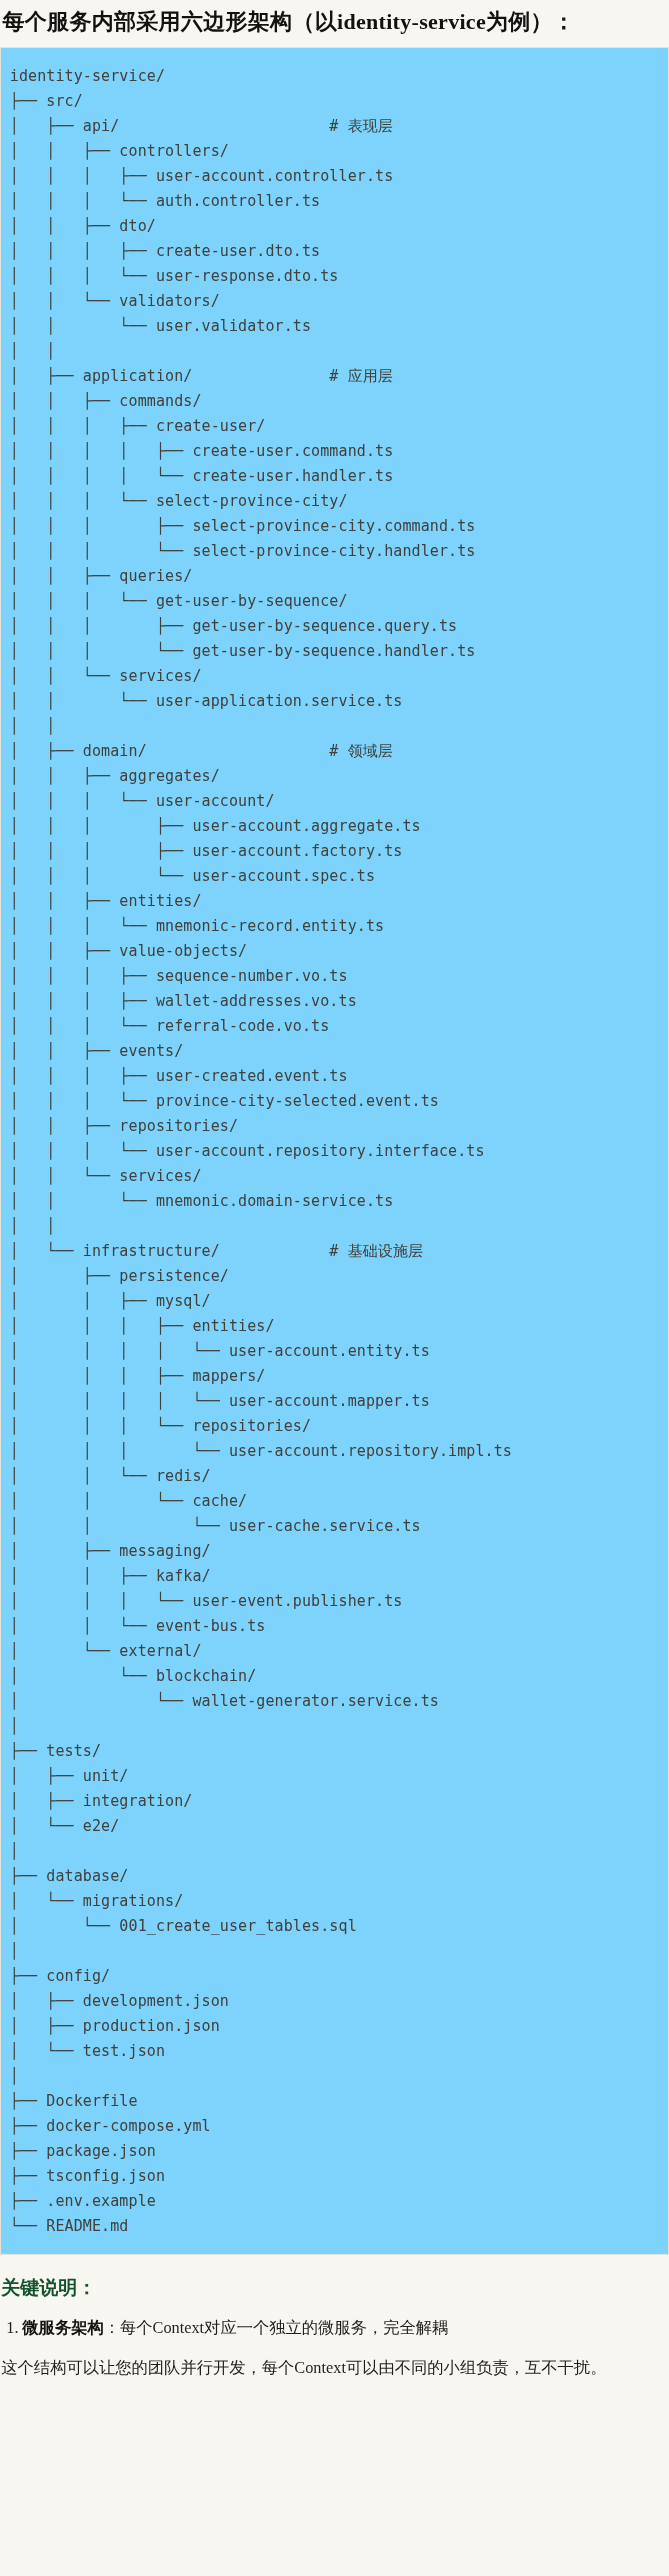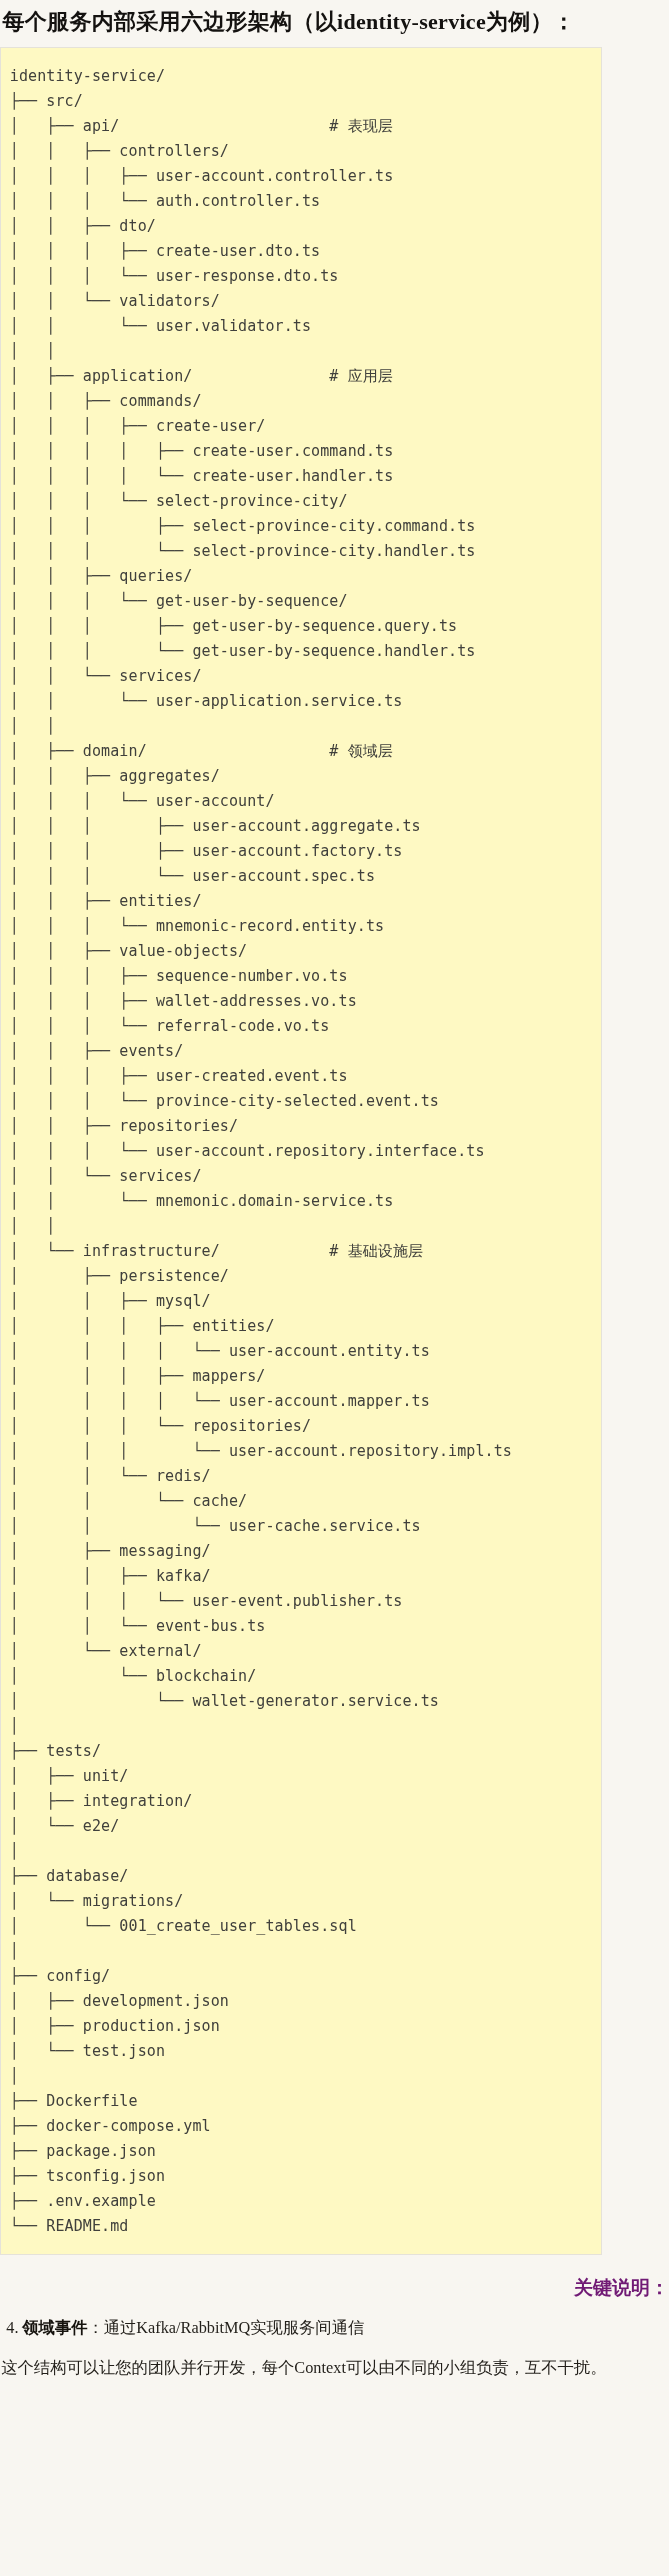--- a/index.html
+++ b/index.html
@@ -16,44 +16,43 @@
     font-weight: 700;
     font-size: 22px;
     line-height: 25px;
     letter-spacing: 0.3px;
     color: #141210;
     margin: 8.8px 0 0 2.5px;
     white-space: nowrap;
   }
   .code-block {
     margin-top: 13px;
-    background: #fef9c3;
+    background: #7dd3fc;
     border: 0.6px solid #e5e2d9;
     padding: 16.3px 5px 15px 8.8px;
     box-sizing: border-box;
-    width: 602px;
+    width: 669px;
     overflow: hidden;
   }
   .code-block pre {
     margin: 0;
     font-family: "DejaVu Sans Mono", monospace;
     font-size: 15px;
     line-height: 25px;
     letter-spacing: 0.1px;
     color: #40403c;
     white-space: pre;
   }
   .notes-heading {
     font-family: "Liberation Sans", sans-serif;
     font-weight: 700;
     font-size: 19px;
     line-height: 25px;
-    color: #701a75;
+    color: #14532d;
     margin: 20px 0 15px 1.3px;
-    text-align: right;
   }
   .note-item {
     font-size: 16.3px;
     line-height: 25px;
     margin: 0 0 15px 6.3px;
     white-space: nowrap;
   }
   .note-num {
     font-family: "Liberation Serif", serif;
     margin-right: 3.8px;
@@ -167,20 +166,20 @@
 ├── package.json
 ├── tsconfig.json
 ├── .env.example
 └── README.md</pre>
   </div>
 
   <h2 class="notes-heading">关键说明：</h2>
 
   <div>
     <div class="note-item">
-      <span class="note-num">4.</span><span class="note-label">领域事件</span><span class="note-text">：通过Kafka/RabbitMQ实现服务间通信</span>
+      <span class="note-num">1.</span><span class="note-label">微服务架构</span><span class="note-text">：每个Context对应一个独立的微服务，完全解耦</span>
     </div>
   </div>
 
   <p class="closing-paragraph">这个结构可以让您的团队并行开发，每个Context可以由不同的小组负责，互不干扰。</p>
 
 </div>
 
 
 </body></html>

